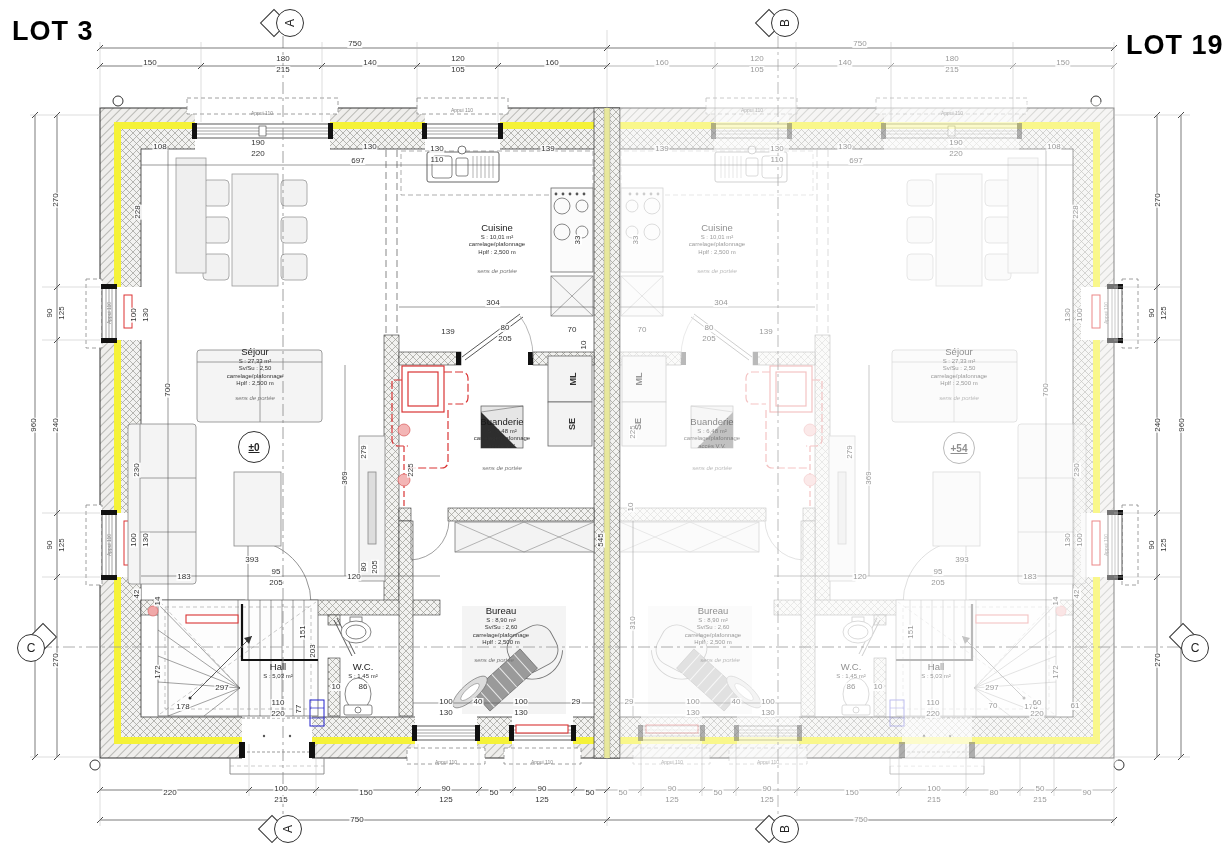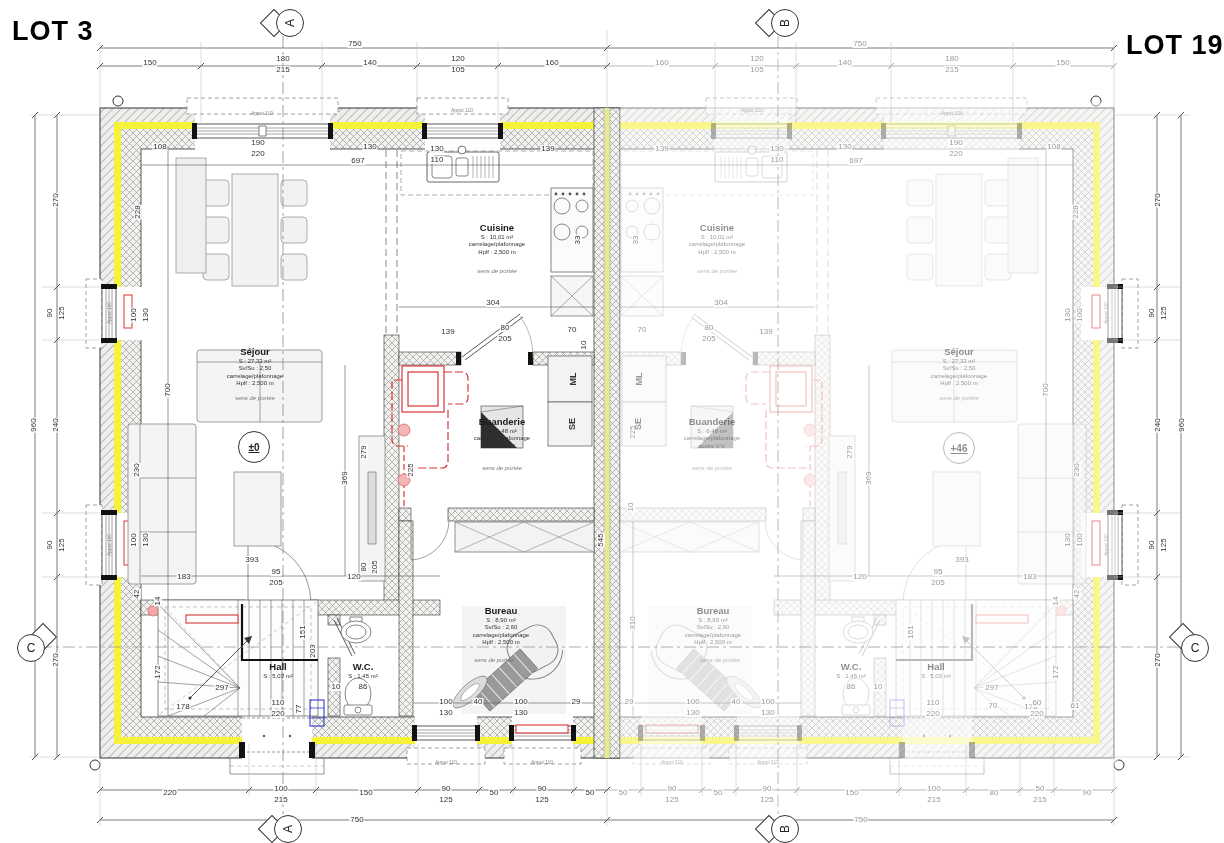--- a/index.html
+++ b/index.html
@@ -6,21 +6,21 @@
   .canvas{position:relative;width:1224px;height:843px;background:#fff;overflow:hidden;
           font-family:"Liberation Sans",sans-serif;color:#222;}
   svg{position:absolute;left:0;top:0;}
   .lot-label{position:absolute;font-size:27px;font-weight:bold;letter-spacing:1px;color:#000;}
   .dim{position:absolute;transform:translate(-50%,-50%);font-size:8px;color:#333;background:rgba(255,255,255,.85);
        padding:0 1px;line-height:1;white-space:nowrap;}
   .dim.g{color:#9a9a9a;}
   .dim.tiny{font-size:5px;color:#888;background:transparent;}
   .dim.tiny.g{color:#b5b5b5;}
   .room{position:absolute;text-align:center;transform:translateX(-50%);line-height:1.25;white-space:nowrap;}
-  .rname{font-size:9.5px;font-weight:bold;color:#1a1a1a;}
+  .rname{font-size:9.5px;font-weight:normal;color:#1a1a1a;}
   .rline{font-size:6px;color:#333;}
   .note{position:absolute;transform:translateX(-50%);font-size:6px;font-style:italic;color:#777;white-space:nowrap;}
   .faded{opacity:.5;}
   .level{position:absolute;width:30px;height:30px;border:1.4px solid #333;border-radius:50%;background:#fff;
          display:flex;align-items:center;justify-content:center;font-size:10px;font-weight:bold;}
   .level u{text-decoration:underline;}
   .level.faded{border-color:#777;}
   .app-label{position:absolute;font-size:9px;font-weight:bold;color:#333;transform:rotate(-90deg);}
   .app-label.g{color:#999;}
   .mk-diamond{position:absolute;width:18px;height:18px;border:1.2px solid #333;background:#fff;transform:rotate(45deg);}
@@ -583,21 +583,21 @@
       <div class="mk-diamond" style="left:1173px;top:627px;"></div>
       <div class="mk-circle" style="left:1181px;top:634px;">
         <span>C</span>
       </div>
     </div>
 
 <div class="level" style="left:238px;top:431px;">
       <u>±0</u>
     </div>
 <div class="level faded" style="left:943px;top:432px;">
-      <u>+46</u>
+      <u>+54</u>
     </div>
 
 <div class="room" style="left:255px;top:346px;">
   <div class="rname">Séjour</div>
   <div class="rline">S : 27,33 m²</div>
   <div class="rline">Sv/Su : 2,50</div>
   <div class="rline">carrelage/plafonnage</div>
   <div class="rline">Hplf : 2,500 m</div>
 </div>
 <div class="note" style="left:255px;top:395px;">sens de portée</div>

